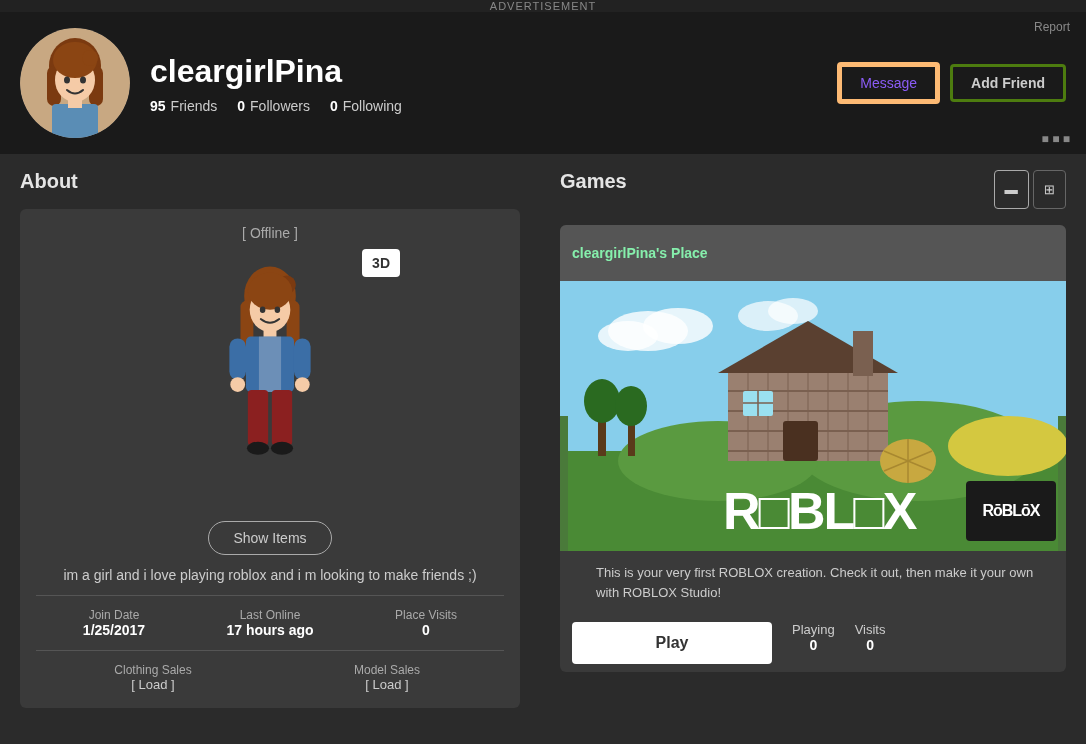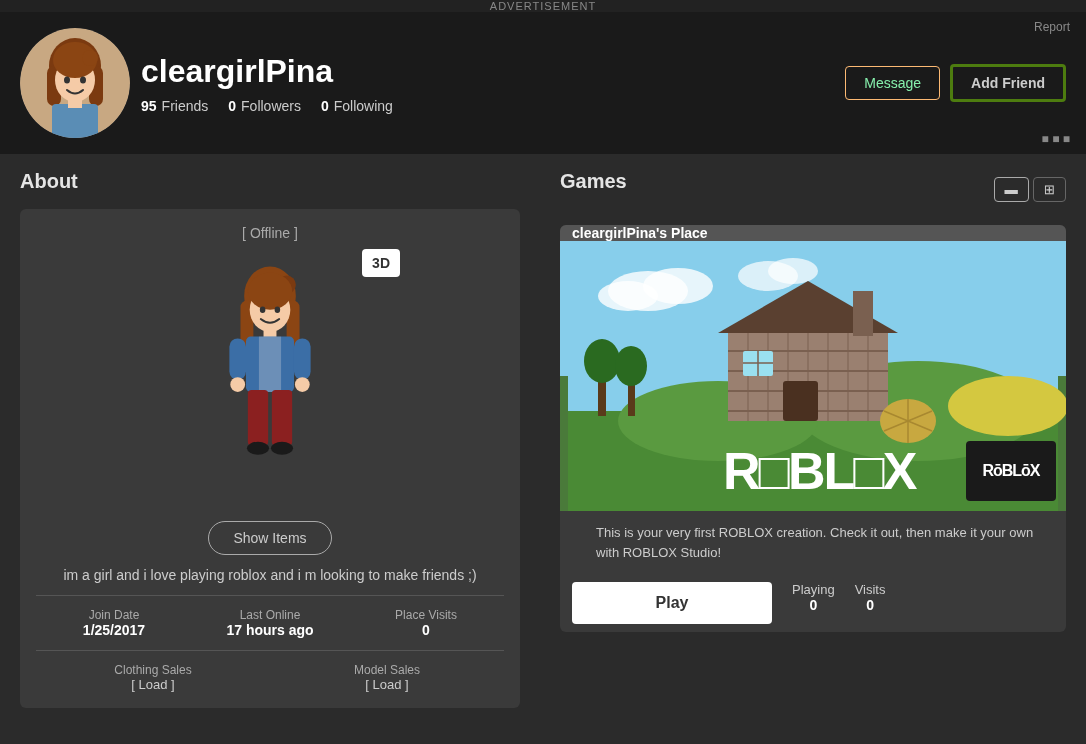--- a/index.html
+++ b/index.html
@@ -39,21 +39,21 @@
       flex-shrink: 0;
       display: flex;
       align-items: center;
       justify-content: center;
     }
     .avatar-img {
       width: 100%;
       height: 100%;
     }
     .profile-info {
-      margin-left: 11px;
+      margin-left: 20px;
       flex: 1;
     }
     .profile-username {
       font-size: 32px;
       font-weight: bold;
       color: #fff;
       margin-bottom: 8px;
     }
     .profile-stats {
       display: flex;
@@ -71,22 +71,22 @@
       color: #fff;
       font-weight: bold;
     }
     .profile-actions {
       display: flex;
       gap: 10px;
       align-items: center;
     }
     .btn-message {
       background: transparent;
-      border: 1px solid #fdba74;
-      color: #86efac;
+      border: 5px solid #fdba74;
+      color: #8b5cf6;
       padding: 8px 18px;
       border-radius: 4px;
       cursor: pointer;
       font-size: 14px;
     }
     .btn-add-friend {
       background: transparent;
       border: 3px solid #4d7c0f;
       color: #ccc;
       padding: 8px 18px;
@@ -225,21 +225,20 @@
       height: 240px;
     }
 
     
     .games-section {
       flex: 1;
       padding: 16px 20px;
     }
     .games-header {
       display: flex;
-      align-items: center;
       justify-content: space-between;
       margin-bottom: 16px;
     }
     .view-toggle {
       display: flex;
       gap: 4px;
     }
     .view-btn {
       background: transparent;
       border: 1px solid #666;
@@ -254,23 +253,23 @@
     .view-btn.active {
       border-color: #aaa;
     }
     .game-card {
       background: #3a3a3a;
       border-radius: 6px;
       overflow: hidden;
     }
     .game-title-bar {
       background: #555;
-      padding: 0 12px;
-      font-size: 14px;
-      color: #ffffff;
+      padding: 20px 12px;
+      font-size: 14px;
+      color: #86efac;
       font-weight: bold;
     }
     .game-thumbnail {
       width: 100%;
       height: 270px;
       background: linear-gradient(180deg, #87CEEB 0%, #87CEEB 50%, #4a7a3a 50%, #4a7a3a 100%);
       position: relative;
       overflow: hidden;
     }
     .game-description {

